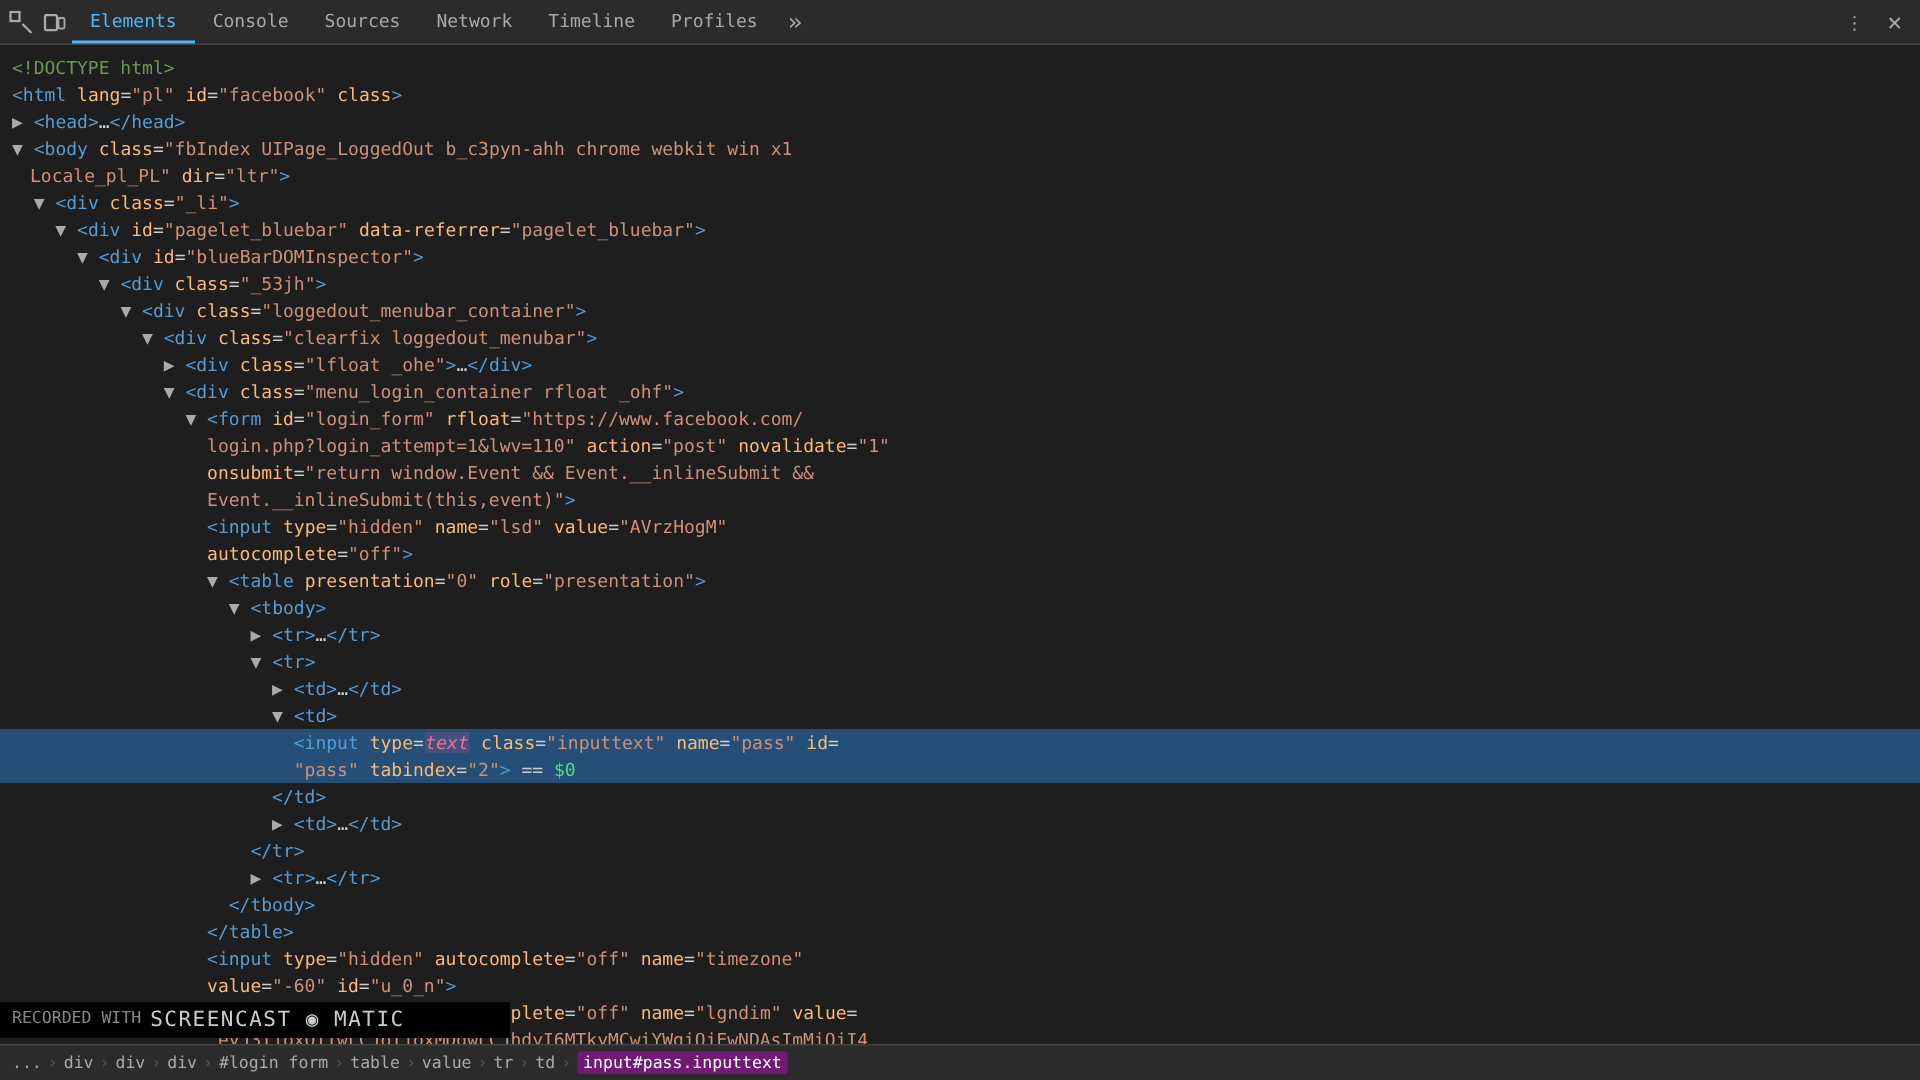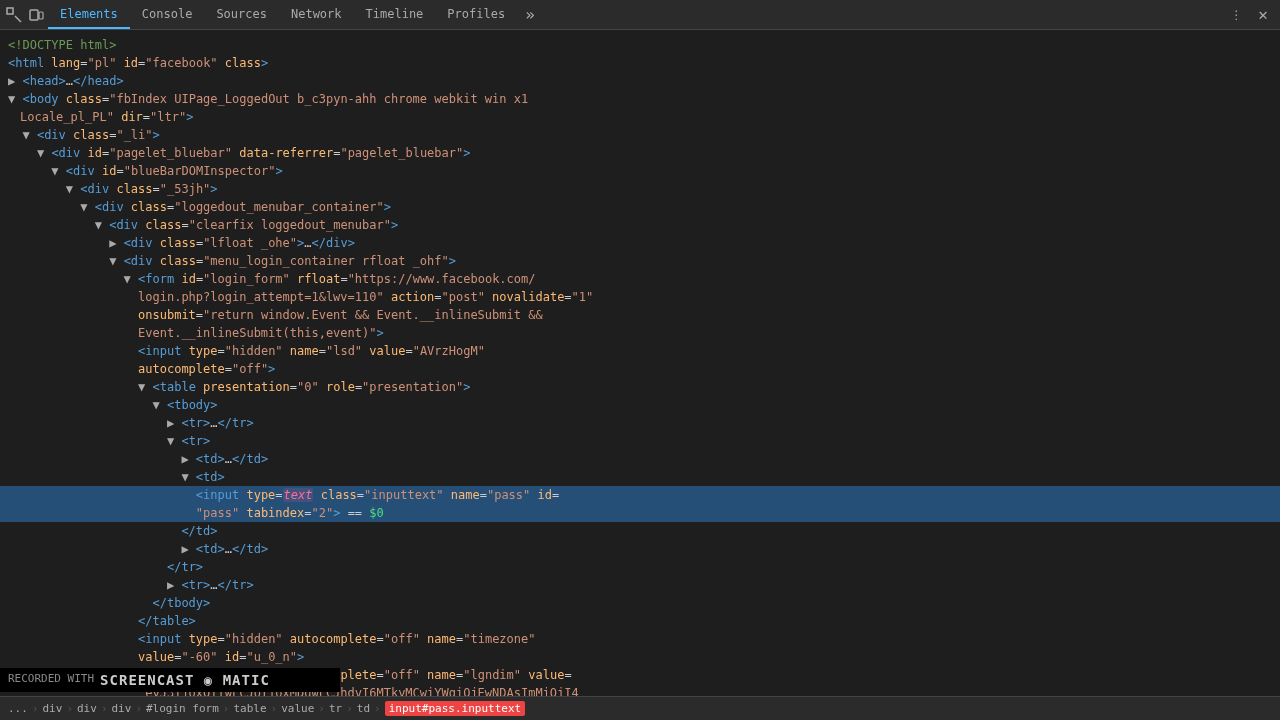--- a/index.html
+++ b/index.html
@@ -120,21 +120,21 @@
       overflow: hidden;
     }
     .status-item {
       color: #aaa;
       white-space: nowrap;
     }
     .status-sep {
       color: #555;
     }
     .status-highlight {
-      background: #ef4444;
+      background: #701a75;
       color: #fff;
       padding: 1px 4px;
       border-radius: 2px;
     }
 
     
     .watermark {
       position: fixed;
       bottom: 28px;
       left: 0;
@@ -142,21 +142,21 @@
       background: #000;
       padding: 4px 8px;
       font-size: 11px;
       color: #888;
       display: flex;
       align-items: flex-start;
       gap: 6px;
     }
     .watermark-title {
       font-size: 14px;
-      font-weight: bold;
+      font-weight: normal;
       color: #ccc;
       letter-spacing: 1px;
     }
   </style>
 </head>
 <body>
 
 <div class="devtools-bar">
   <div class="devtools-icon">
     <svg width="16" height="16" viewBox="0 0 16 16" fill="none">

